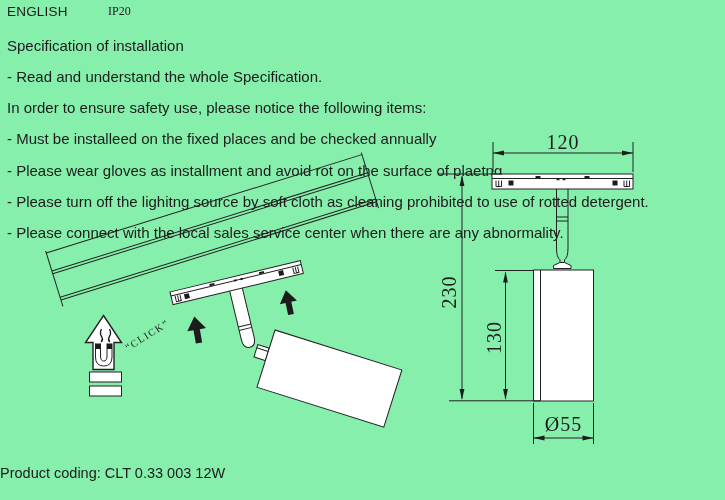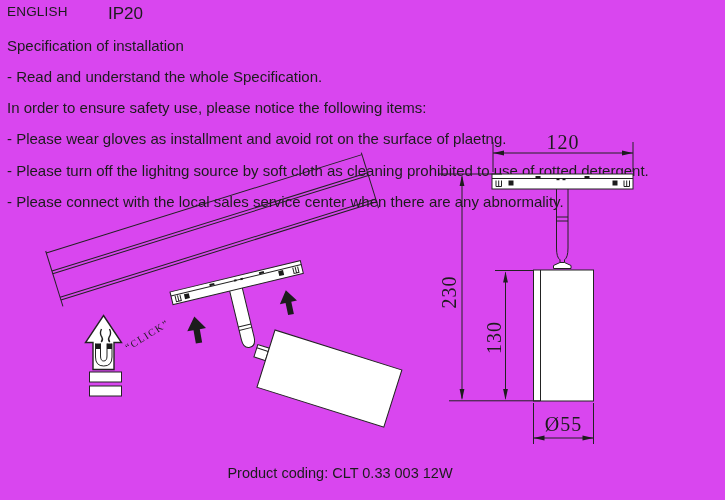--- a/index.html
+++ b/index.html
@@ -1,21 +1,21 @@
 <!DOCTYPE html>
 <html><head>
 <meta charset="utf-8">
 <style>
   html,body{margin:0;padding:0;}
   body{width:725px;height:500px;background:#ffffff;font-family:"Liberation Sans",sans-serif;}
-  .page{position:relative;width:725px;height:500px;background:#d946ef;overflow:hidden;color:#1c1c1c;}
+  .page{position:relative;width:725px;height:500px;background:#86efac;overflow:hidden;color:#1c1c1c;}
   .hdr-lang{position:absolute;left:7px;top:4px;font-size:13.5px;letter-spacing:.2px;}
-  .hdr-ip{position:absolute;left:108px;top:4px;font-size:17px;}
+  .hdr-ip{position:absolute;left:108px;top:4px;font-size:12px;font-family:Liberation Serif, serif;}
   .spec{position:absolute;left:7px;top:20px;font-size:15px;line-height:10.4px;white-space:pre;}
-  .footer-code{position:absolute;left:0;top:465px;width:680px;text-align:center;font-size:14.5px;}
+  .footer-code{position:absolute;left:0;top:465px;width:680px;font-size:14.5px;}
   svg text{font-family:"Liberation Serif","DejaVu Serif",serif;fill:#1c1c1c;}
   .dimtxt{font-size:20px;letter-spacing:1px;}
   .clicktxt{font-size:10px;letter-spacing:1.5px;}
   .ln{stroke:#222;stroke-width:1;fill:none;}
   .ln14{stroke:#222;stroke-width:1.4;fill:none;}
   .wh{fill:#ffffff;stroke:#222;stroke-width:1;}
   .blk{fill:#1c1c1c;stroke:none;}
   .arr{fill:#1c1c1c;stroke:none;}
 </style>
 </head>
@@ -23,20 +23,21 @@
 
 <div class="page">
 
   <div class="hdr-lang">ENGLISH</div>
   <div class="hdr-ip">IP20</div>
 
   <div class="spec">
     <div>Specification of installation</div>
     <div>- Read and understand the whole Specification.</div>
     <div>In order to ensure safety use, please notice the following items:</div>
+    <div>- Must be installeed on the fixed places and be checked annually</div>
     <div>- Please wear gloves as installment and avoid rot on the surface of plaetng.</div>
     <div>- Please turn off the lighitng source by soft cloth as cleaning prohibited to use of rotted detergent.</div>
     <div>- Please connect with the local sales service center when there are any abnormality.</div>
   </div>
 
   <svg style="position:absolute;left:35px;top:140px" width="380" height="300" viewBox="35 140 380 300">
 
     <g transform="translate(54.3,278.7) rotate(-17.3)">
       <line class="ln" x1="0" y1="-29" x2="0" y2="29"></line>
       <line class="ln" x1="330.6" y1="-29" x2="330.6" y2="29"></line>

